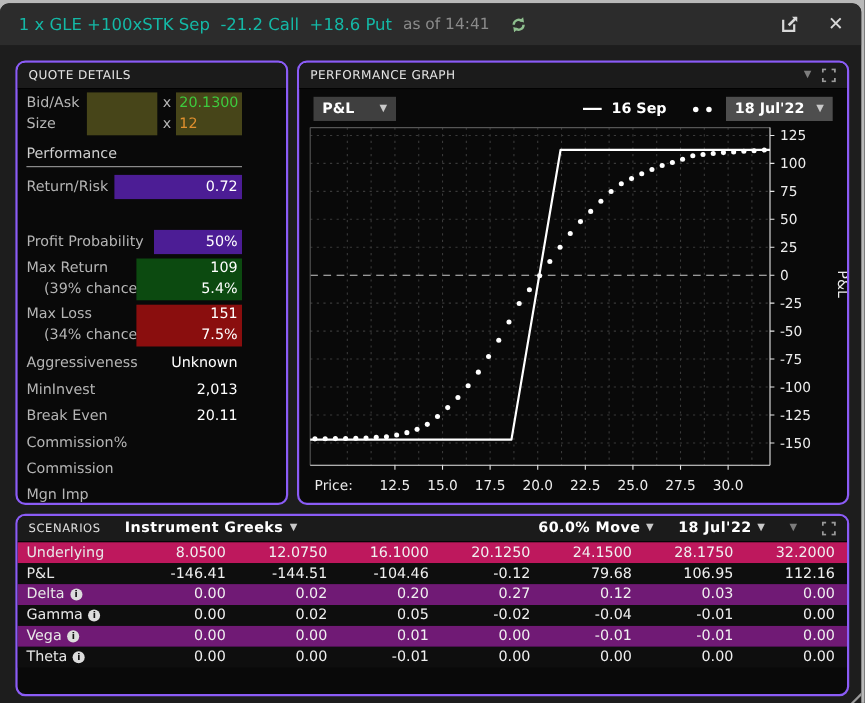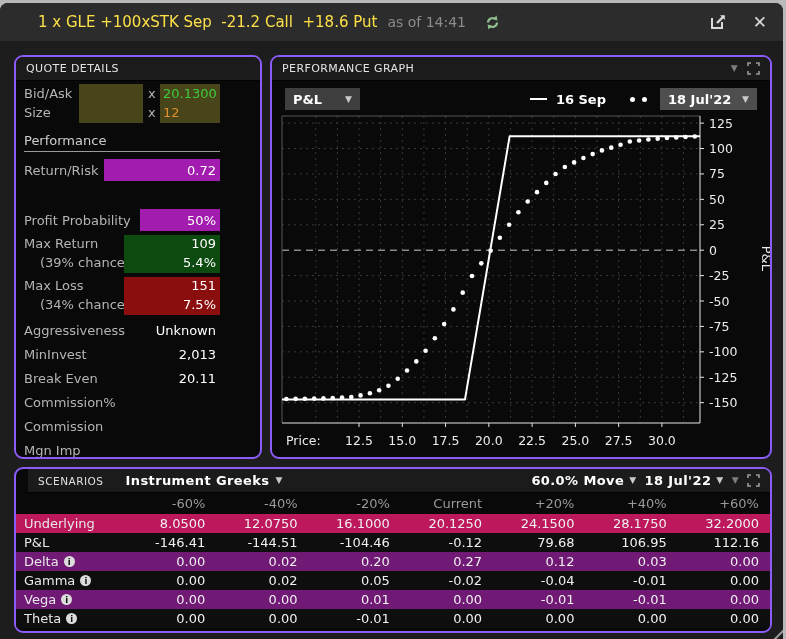--- a/index.html
+++ b/index.html
@@ -3,56 +3,56 @@
 <meta charset="utf-8">
 <style>
   html,body{margin:0;padding:0;}
   body{width:786px;height:639px;background:#b9b9b9;position:relative;overflow:hidden;
        font-family:"DejaVu Sans","Liberation Sans",sans-serif;-webkit-font-smoothing:antialiased;}
   .window{position:absolute;left:0;top:3px;width:783px;height:636px;background:#1d1d1d;
           border-radius:8px 8px 0 0;overflow:hidden;}
   
   .titlebar{position:absolute;top:0;left:0;right:0;height:38px;background:#2c2c2c;
             display:flex;align-items:center;padding:0 16px 0 17px;box-sizing:border-box;}
-  .title{color:#fde047;font-size:15px;white-space:pre;margin-left:21px;}
+  .title{color:#14b8a6;font-size:15px;white-space:pre;}
   .asof{color:#8b8b8b;font-size:14px;margin-left:10px;white-space:pre;}
   .refresh{margin-left:18px;display:flex;}
   .tb-spacer{flex:1;}
   .popout{display:flex;}
   .close{color:#d9d9d9;font-size:17px;margin-left:26px;line-height:1;}
   
   .panel{position:absolute;background:#090909;border:2px solid #8b5cf6;border-radius:9px;
          box-sizing:border-box;overflow:hidden;}
   .panel-header{height:23px;background:#1b1b1b;border-bottom:1px solid #020202;
                 display:flex;align-items:center;padding:0 10px;color:#e3e3e3;
                 font-size:11px;letter-spacing:.4px;}
   .ph-right{margin-left:auto;display:flex;align-items:center;gap:9px;}
   .arrow{font-size:9px;color:#c9c9c9;line-height:1;}
   .arrow.dim{color:#7d7d7d;}
   .quote{left:14px;top:52px;width:248px;height:404px;}
   .graph{left:270px;top:52px;width:502px;height:404px;}
-  .scen{left:14px;top:464px;width:758px;height:166px;padding-left:12px;}
+  .scen{left:14px;top:464px;width:758px;height:166px;}
   
   .q-content{position:absolute;top:23px;left:8px;right:8px;bottom:8px;font-size:13px;color:#b5b5b5;}
   .q-bidask{position:relative;height:40px;margin-top:4px;width:196px;}
   .q-bidask .lab1{position:absolute;left:0;top:2px;}
   .q-bidask .lab2{position:absolute;left:0;top:21px;}
   .q-box1{position:absolute;left:55px;top:0;width:64px;height:39px;background:#474519;}
   .q-x1{position:absolute;left:124px;top:2px;}
   .q-x2{position:absolute;left:124px;top:21px;}
   .q-box2{position:absolute;left:136px;top:0;width:60px;height:39px;background:#474519;}
   .q-ask{position:absolute;left:139px;top:2px;color:#3ecb3e;}
   .q-size{position:absolute;left:139px;top:21px;color:#df8f2e;}
   .q-section{margin-top:9px;width:196px;color:#cfcfcf;border-bottom:1px solid #9a9a9a;
              padding-bottom:3px;margin-bottom:7px;}
   .q-row{position:relative;height:22px;width:196px;display:flex;align-items:center;margin-bottom:2px;}
   .q-row2{position:relative;height:38px;width:196px;margin-bottom:4px;}
   .q-row .val{position:absolute;right:0;top:0;height:22px;display:flex;align-items:center;
               justify-content:flex-end;color:#fff;padding-right:4px;box-sizing:border-box;}
-  .box-navy{background:#a21caf;}
+  .box-navy{background:#4c1d95;}
   .box-green{background:#0c4a10;}
   .box-red{background:#8a0e0e;}
   .q-row2 .l1{position:absolute;left:0;top:1px;}
   .q-row2 .l2{position:absolute;left:16px;top:20px;}
   .q-row2 .bx{position:absolute;left:100px;right:0;top:0;bottom:0;}
   .q-row2 .v1{position:absolute;right:4px;top:1px;color:#fff;}
   .q-row2 .v2{position:absolute;right:4px;top:20px;color:#fff;}
   
   .g-toolbar{position:absolute;top:30px;left:0;right:0;height:24px;display:flex;
              align-items:center;padding:0 13px;box-sizing:border-box;}
@@ -63,21 +63,21 @@
   .gbtn.date{width:97px;background:#4e4e4e;margin-left:13px;}
   .legend{margin-left:auto;display:flex;align-items:center;text-align:center;}
   .leg-line{width:17px;border-top:2px solid #fff;display:inline-block;}
   .leg-name{color:#fff;font-weight:bold;font-size:13px;margin-left:9px;}
   .dot{width:5px;height:5px;border-radius:50%;background:#fff;display:inline-block;}
   .dot.d1{margin-left:24px;} .dot.d2{margin-left:7px;}
   #perf-svg{position:absolute;left:0;top:56px;}
   
   .sc-title{font-size:10.5px;letter-spacing:.5px;color:#e0e0e0;}
   .sc-greeks{display:flex;align-items:center;color:#fff;font-weight:bold;font-size:13px;margin-left:22px;}
-  .sc-right{margin-left:auto;display:flex;align-items:center;color:#fff;font-weight:bold;font-size:13px;gap:8px;}
+  .sc-right{margin-left:auto;display:flex;align-items:center;color:#fff;font-weight:bold;font-size:13px;gap:22px;}
   .sc-table{position:absolute;top:24px;left:0;right:0;font-size:13px;}
   .sc-row{display:grid;grid-template-columns:96px repeat(7,1fr);align-items:center;
           height:19px;padding:0 4px 0 8px;}
   .sc-row.head{height:21px;color:#9a9a9a;}
   .sc-cell{text-align:right;padding-right:7px;color:#f0f0f0;}
   .head .sc-cell{color:#9a9a9a;}
   .sc-label{color:#e8e8e8;display:flex;align-items:center;}
   .r-light{background:#be185d;} .r-mid{background:#701a75;} .r-dark{background:#0e0e0e;}
   .info{display:inline-flex;width:11px;height:11px;border-radius:50%;background:#dcdcdc;
         color:#101010;font-size:8.5px;font-weight:bold;align-items:center;justify-content:center;
@@ -346,30 +346,20 @@
           <span>18 Jul'22</span>
           <span class="arrow" style="margin-left:5px;">▼</span>
         </span>
         <span class="arrow dim">▼</span>
         <svg width="13" height="13" viewBox="0 0 13 13">
           <path d="M1 4 V1 H4 M9 1 H12 V4 M12 9 V12 H9 M4 12 H1 V9" fill="none" stroke="#9a9a9a" stroke-width="1.6"></path>
         </svg>
       </span>
     </div>
     <div class="sc-table">
-      <div class="sc-row head">
-        <div class="sc-label"></div>
-        <div class="sc-cell">-60%</div>
-        <div class="sc-cell">-40%</div>
-        <div class="sc-cell">-20%</div>
-        <div class="sc-cell">Current</div>
-        <div class="sc-cell">+20%</div>
-        <div class="sc-cell">+40%</div>
-        <div class="sc-cell">+60%</div>
-      </div>
       <div class="sc-row r-light">
         <div class="sc-label">Underlying</div>
         <div class="sc-cell">8.0500</div>
         <div class="sc-cell">12.0750</div>
         <div class="sc-cell">16.1000</div>
         <div class="sc-cell">20.1250</div>
         <div class="sc-cell">24.1500</div>
         <div class="sc-cell">28.1750</div>
         <div class="sc-cell">32.2000</div>
       </div>

